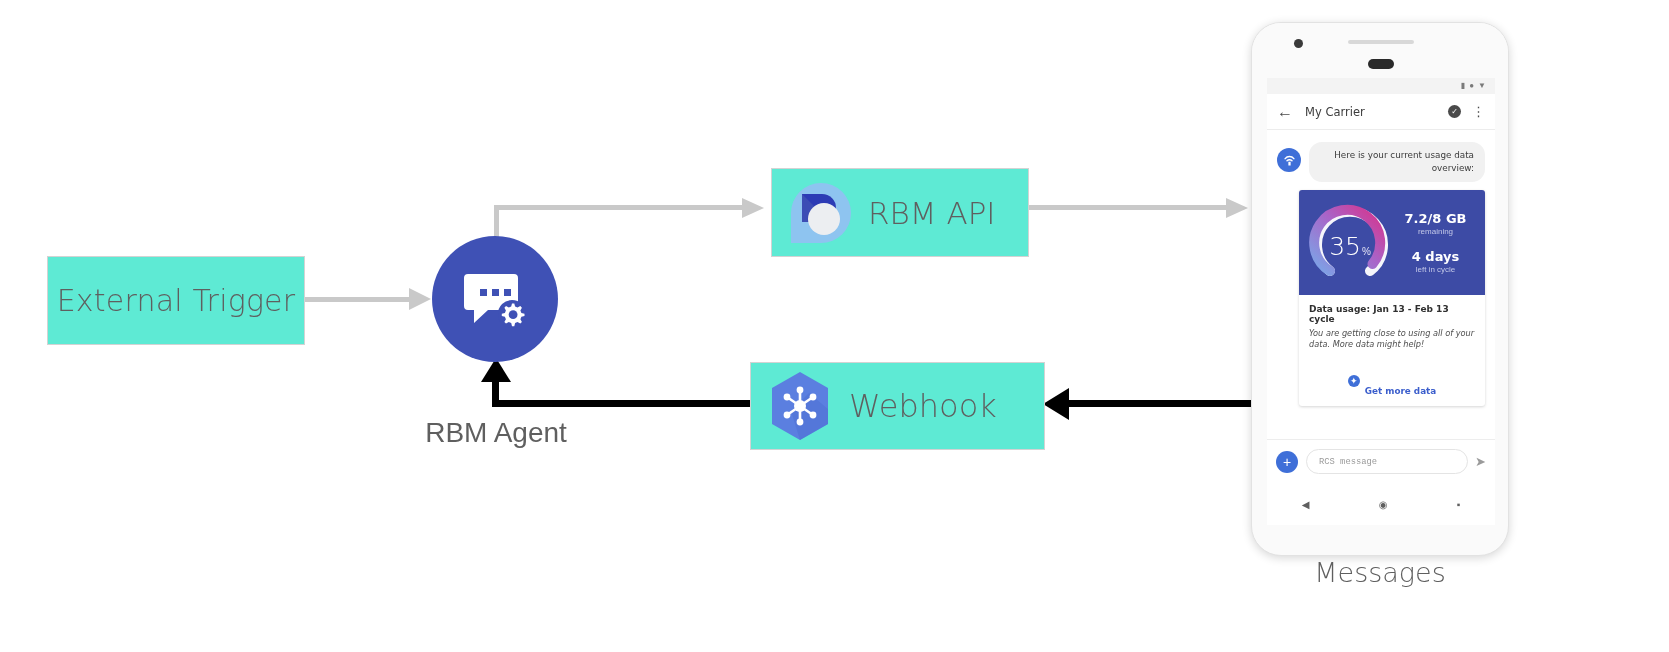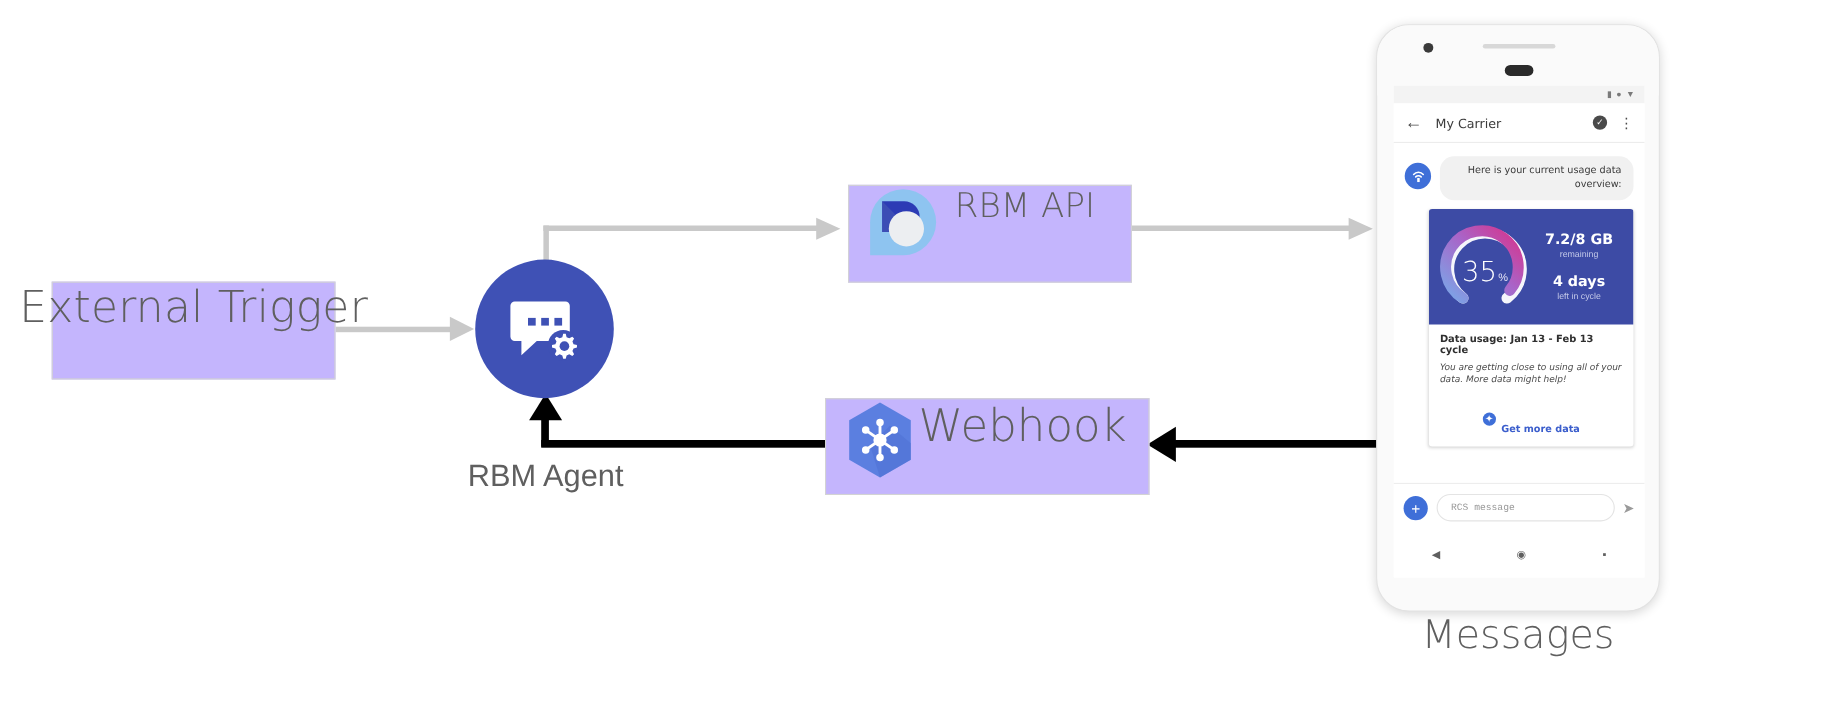--- a/index.html
+++ b/index.html
@@ -8,42 +8,42 @@
     background: #ffffff;
     font-family: "Liberation Sans", sans-serif;
     overflow: hidden;
   }
   #stage { position: relative; width: 1669px; height: 652px; background:#fff; }
 
   
   .flowbox {
     position: absolute;
     border: 1px solid #d3d3d3;
-    background: #c4b5fd;
+    background: #5eead4;
     display: flex;
-    align-items: flex-start;
+    align-items: center;
   }
   .flowbox-label {
     font-family: "DejaVu Sans", sans-serif;
     font-weight: 300;
     color: #5f5f5f;
     white-space: nowrap;
   }
 
   
   #external-trigger { left: 47px; top: 256px; width: 258px; height: 89px; justify-content: center; }
-  #external-trigger .flowbox-label { font-size: 40px; letter-spacing: .2px; }
+  #external-trigger .flowbox-label { font-size: 30px; letter-spacing: .2px; }
 
   
   #rbm-api-box { left: 771px; top: 168px; width: 258px; height: 89px; padding-left: 16px; }
   #rbm-api-box .flowbox-label { font-size: 31px; margin-left: 14px; }
 
   
   #webhook-box { left: 750px; top: 362px; width: 295px; height: 88px; padding-left: 14px; }
-  #webhook-box .flowbox-label { font-size: 41px; margin-left: 0; }
+  #webhook-box .flowbox-label { font-size: 32px; margin-left: 14px; }
 
   
   #rbm-agent-node {
     position: absolute; left: 432px; top: 236px;
     width: 126px; height: 126px; border-radius: 50%;
     background: #3f51b5;
     display: flex; align-items: center; justify-content: center;
   }
   #rbm-agent-label {
     position: absolute; left: 410px; top: 417px; width: 172px;
@@ -216,21 +216,21 @@
   #nav-bar {
     position:absolute; bottom: 0; left: 0; width: 100%; height: 42px;
     display:flex; align-items:center; justify-content:space-around;
     background:#fff;
   }
   .nav-ico { color:#5f5f5f; font-size: 10px; }
 
   #messages-label {
     position: absolute; left: 1250px; top: 557px; width: 260px;
     text-align:center; font-family:"DejaVu Sans", sans-serif; font-weight:300;
-    font-size: 36px; color:#5f5f5f;
+    font-size: 27px; color:#5f5f5f;
   }
 </style>
 </head>
 <body>
 
 <div id="stage">
 
   <div class="conn" id="c-trigger-agent"></div>
   <div class="arrowhead" id="ah-trigger-agent"></div>
 

